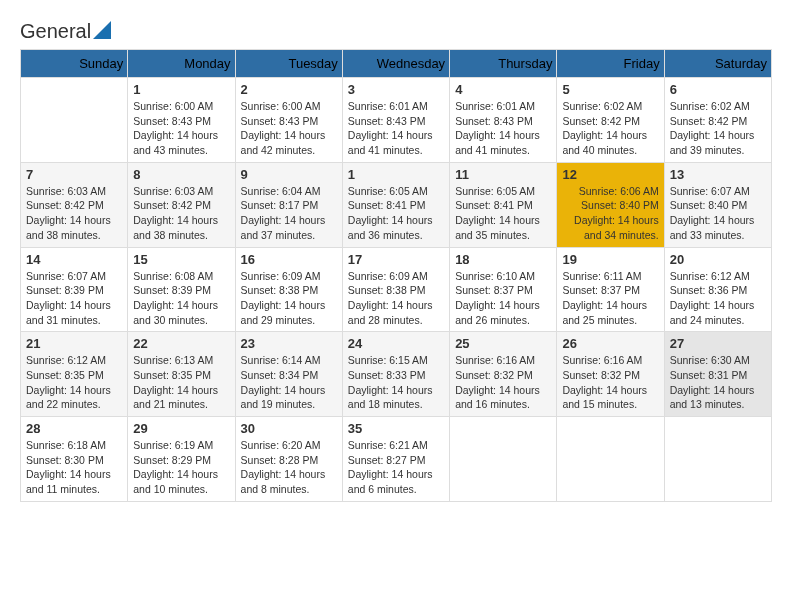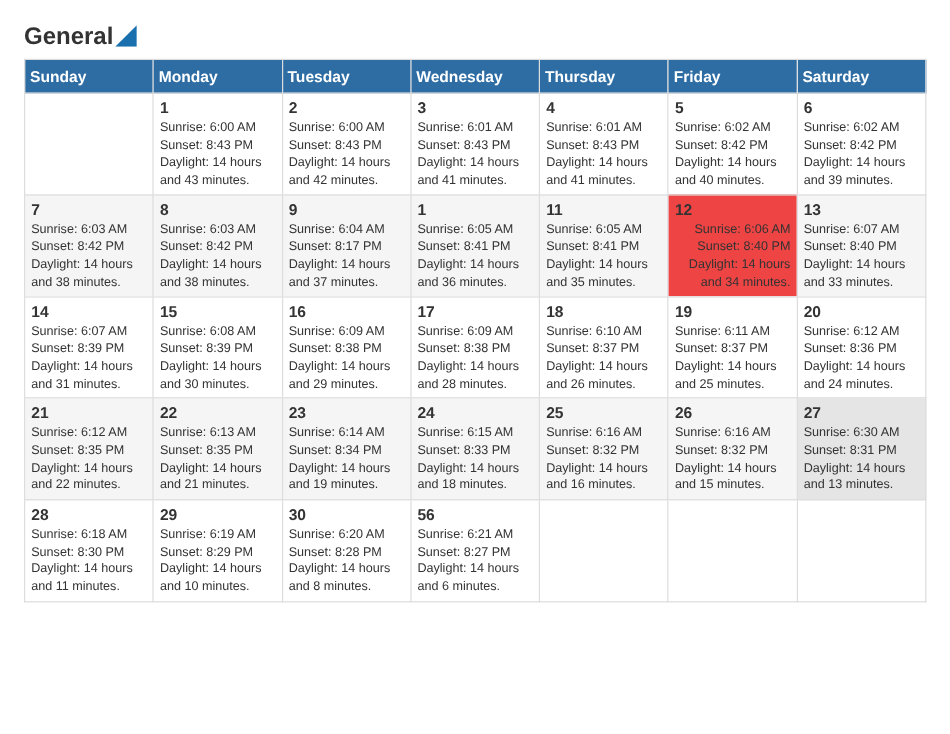--- a/index.html
+++ b/index.html
@@ -38,25 +38,25 @@
       font-size: 16px;
       color: #555;
     }
     .calendar {
       width: 100%;
       border-collapse: collapse;
       font-size: 11px;
     }
     .calendar th {
       background-color: #2e6da4;
-      color: #ffffff;
+      color: #000000;
       padding: 6px 4px;
-      text-align: left;
+      text-align: right;
       font-size: 13px;
-      font-weight: bold;
+      font-weight: normal;
       border: 1px solid #ddd;
     }
     .calendar td {
       border: 1px solid #ddd;
       vertical-align: top;
       padding: 4px 5px;
       width: calc(100% / 7);
       min-height: 80px;
       background: #fff;
     }
@@ -78,21 +78,21 @@
     .empty-cell {
       background: #fff !important;
     }
   </style>
 </head>
 <body>
 
 <div class="header-area">
   <div class="logo">
     <div class="logo-line">
-      <span style="font-size:20px;font-weight:bold;color:#333;">General</span>
+      <span style="font-size:20px;font-weight:normal;color:#333;">General</span>
       <svg width="18" height="18" viewBox="0 0 18 18" style="margin-left:2px;margin-top:-4px;">
         <polygon points="0,18 18,0 18,18" fill="#1a6faf"></polygon>
       </svg>
     </div>
     <div style="font-size:20px;font-weight:bold;color:#1a6faf;margin-top:-4px;"></div>
   </div>
   <div class="title-area">
     <div class="month-year"></div>
     <div class="location"></div>
   </div>
@@ -185,21 +185,21 @@
 Daylight: 14 hours
 and 36 minutes.</div>
         </td>
         <td style="background: rgb(245, 245, 245);">
           <span class="day-number">11</span>
           <div class="day-info" style="white-space: pre-line;">Sunrise: 6:05 AM
 Sunset: 8:41 PM
 Daylight: 14 hours
 and 35 minutes.</div>
         </td>
-        <td style="background: #ef4444;">
+        <td style="background: #eab308;">
           <span class="day-number">12</span>
           <div class="day-info" style="white-space: pre-line; text-align: right;">Sunrise: 6:06 AM
 Sunset: 8:40 PM
 Daylight: 14 hours
 and 34 minutes.</div>
         </td>
         <td style="background: rgb(245, 245, 245);">
           <span class="day-number">13</span>
           <div class="day-info" style="white-space: pre-line;">Sunrise: 6:07 AM
 Sunset: 8:40 PM
@@ -325,21 +325,21 @@
 and 10 minutes.</div>
         </td>
         <td>
           <span class="day-number">30</span>
           <div class="day-info" style="white-space: pre-line;">Sunrise: 6:20 AM
 Sunset: 8:28 PM
 Daylight: 14 hours
 and 8 minutes.</div>
         </td>
         <td>
-          <span class="day-number">56</span>
+          <span class="day-number">35</span>
           <div class="day-info" style="white-space: pre-line;">Sunrise: 6:21 AM
 Sunset: 8:27 PM
 Daylight: 14 hours
 and 6 minutes.</div>
         </td>
         <td class="empty-cell"></td>
         <td class="empty-cell"></td>
         <td class="empty-cell"></td>
       </tr>
     </tbody>

